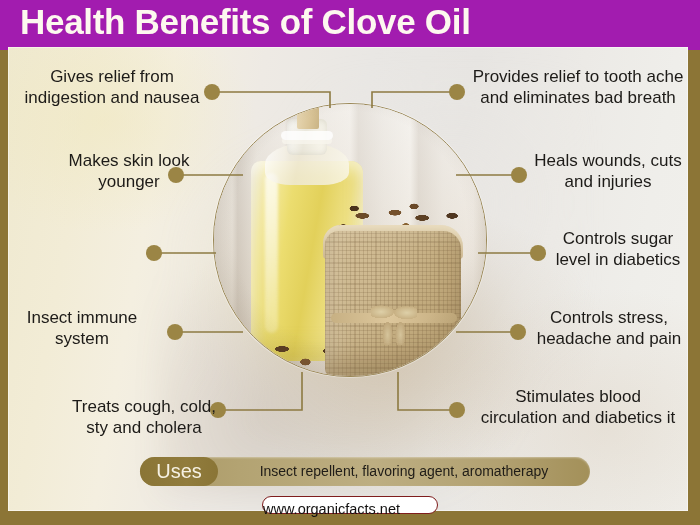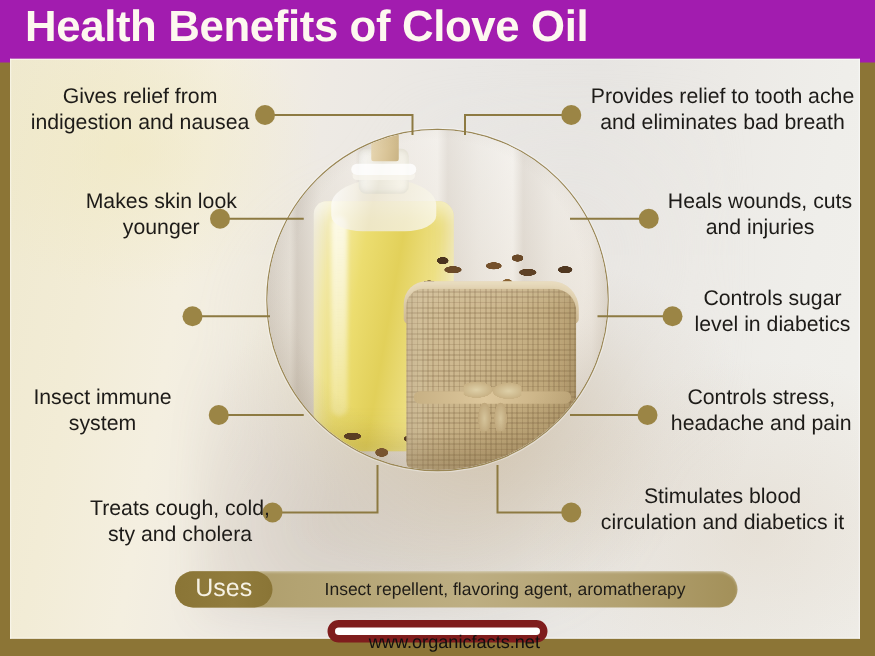--- a/index.html
+++ b/index.html
@@ -343,25 +343,25 @@
 
   
   .site-badge {
     position: absolute;
     left: 262px;
     top: 496px;
     width: 176px;
     height: 18px;
     border-radius: 13px;
     background: #ffffff;
-    border: 6px solid #7f1d1d;
+    border: 1px solid #7f1d1d;
     color: #121110;
     font-size: 14.5px;
     line-height: 25px;
-    text-align: right;
+    text-align: left;
     font-family: "Liberation Sans", sans-serif;
     box-sizing: border-box;
   }
 </style>
 </head>
 <body>
 
 <div id="infographic">
 
   <div class="header-bar">

